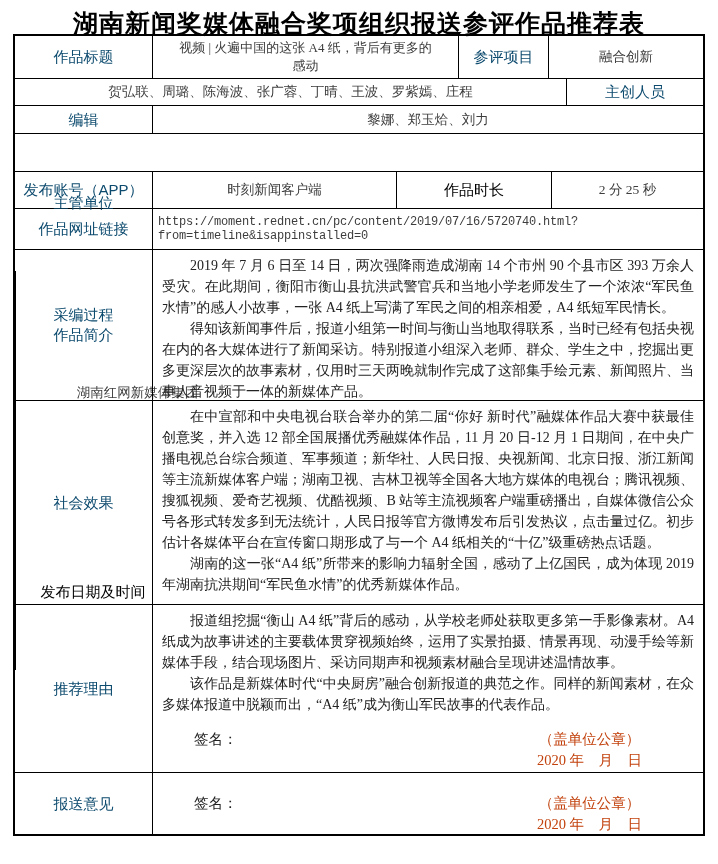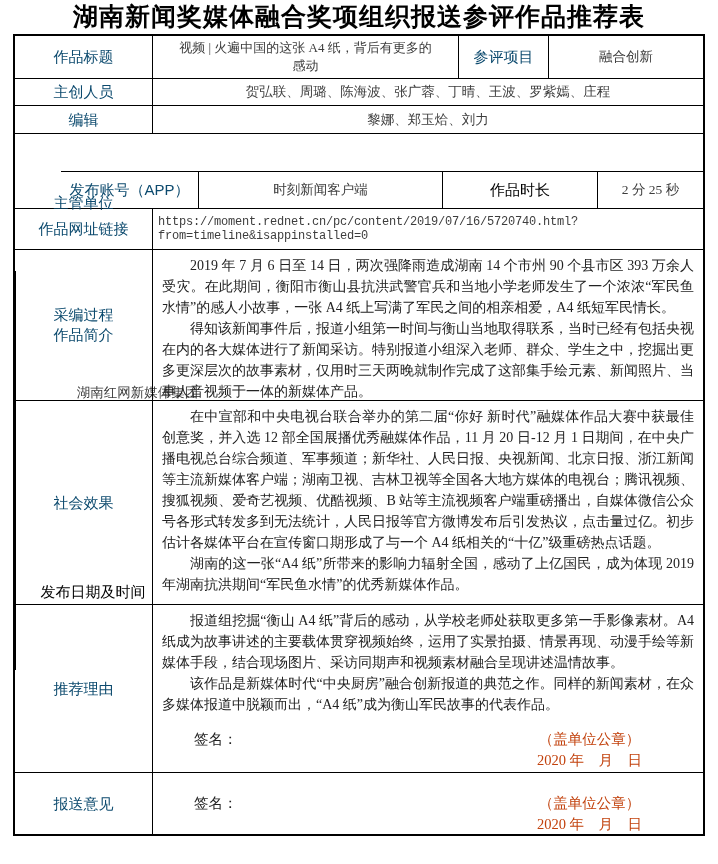--- a/index.html
+++ b/index.html
@@ -9,21 +9,21 @@
     height: 864px;
     font-family: "Liberation Sans", "DejaVu Sans", sans-serif;
     color: #000;
     overflow: hidden;
   }
   .page-title {
     text-align: center;
     font-size: 25px;
     font-weight: bold;
     letter-spacing: 1px;
-    padding-top: 0;
+    padding-top: 7px;
     height: 34px;
     color: #000;
   }
   .form-table {
     width: 692px;
     margin: 0 auto;
     border: 2px solid #000;
   }
   .tr { display: flex; align-items: stretch; }
   .tr + .tr { border-top: 1px solid #000; }
@@ -48,21 +48,21 @@
     font-family: "Liberation Serif", "DejaVu Serif", serif;
     color: #3d3d3d;
     font-size: 13.5px;
   }
   .grow { flex: 1 1 auto; }
   
   .r1  { height: 42px; }
   .r2  { height: 27px; }
   .r3  { height: 28px; }
   .r4  { height: 38px; flex-direction: column; }
-  .r5  { height: 37px; margin-left: 46px; }
+  .r5  { height: 37px; }
   .r6  { height: 41px; }
   .r7  { height: 151px; }
   .r8  { height: 204px; }
   .r9  { height: 168px; }
   .r10 { height: 62px; }
   
   .c-title-value { width: 306px; flex: 0 0 306px; font-size: 13px; padding: 0 22px; }
   .c-cat-label   { width: 90px;  flex: 0 0 90px; }
   
   .c-mid-value { width: 244px; flex: 0 0 244px; }
@@ -112,22 +112,22 @@
 <div class="form-table">
 
   <div class="tr r1">
     <div class="td label-cell">作品标题</div>
     <div class="td value c-title-value">视频 | 火遍中国的这张 A4 纸，背后有更多的感动</div>
     <div class="td label-cell c-cat-label" style="flex:0 0 90px;width:90px;">参评项目</div>
     <div class="td value grow">融合创新</div>
   </div>
 
   <div class="tr r2">
+    <div class="td value grow">贺弘联、周璐、陈海波、张广蓉、丁晴、王波、罗紫嫣、庄程</div>
     <div class="td label-cell">主创人员</div>
-    <div class="td value grow">贺弘联、周璐、陈海波、张广蓉、丁晴、王波、罗紫嫣、庄程</div>
   </div>
 
   <div class="tr r3">
     <div class="td label-cell">编辑</div>
     <div class="td value grow">黎娜、郑玉烚、刘力</div>
   </div>
 
   <div class="tr r4">
     <div class="td label-cell">主管单位</div>
     <div class="td value c-mid-value">湖南红网新媒体集团</div>

